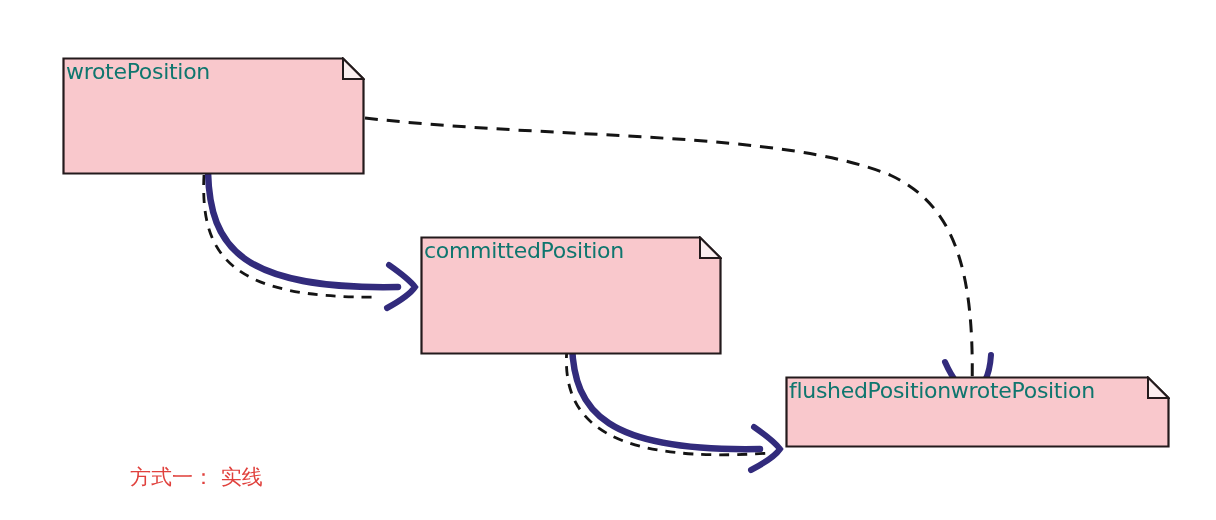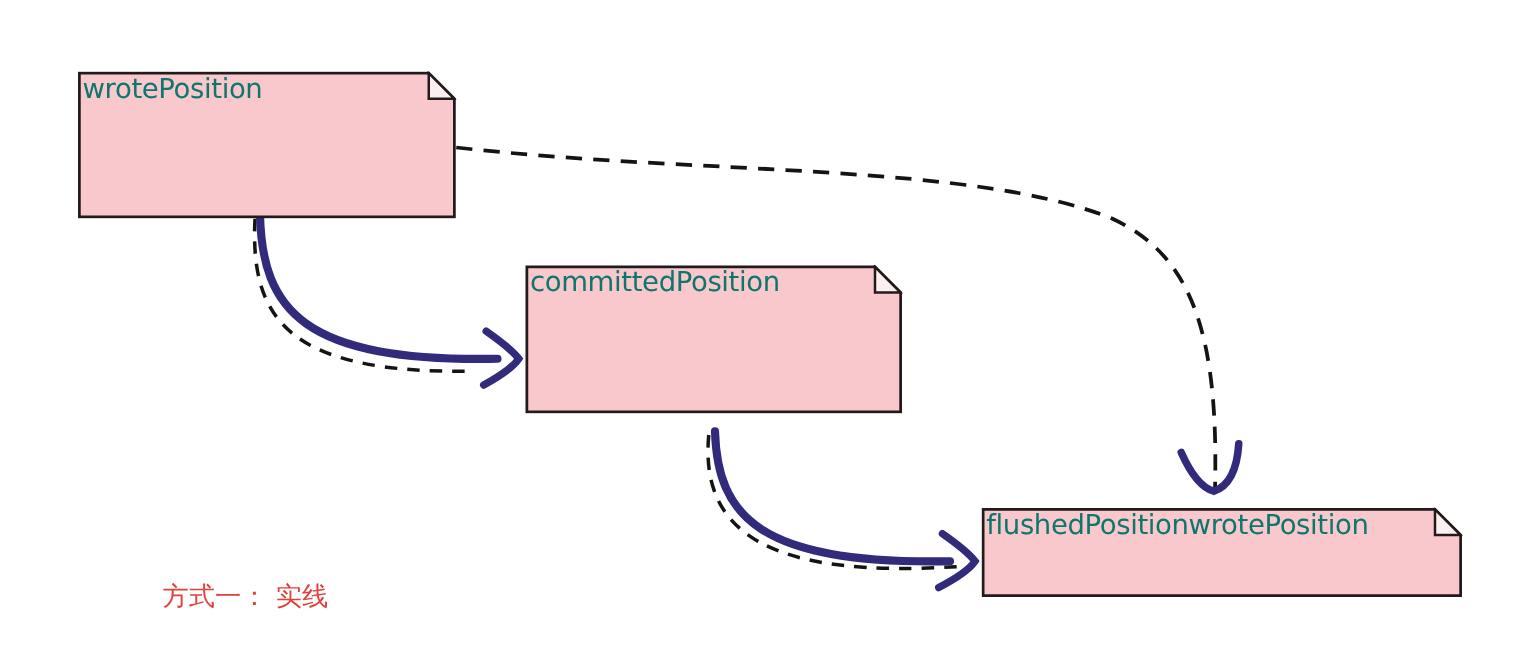--- a/index.html
+++ b/index.html
@@ -110,29 +110,29 @@
   </svg>
 
   <div class="note" style="left:62px; top:57px; width:303px; height:118px;">
     <svg width="303" height="118" viewBox="0 0 303 118">
       <path class="note-body" d="M 1.5 1.5 H 281 L 301.5 22 V 116.5 H 1.5 Z"></path>
       <path class="note-fold-path" d="M 281 1.5 L 301.5 22 H 281 Z"></path>
     </svg>
     <div class="note-label">wrotePosition</div>
   </div>
 
-  <div class="note" style="left:420px; top:212px; width:302px; height:119px;">
+  <div class="note" style="left:420px; top:236px; width:302px; height:119px;">
     <svg width="302" height="119" viewBox="0 0 302 119">
       <path class="note-body" d="M 1.5 1.5 H 280 L 300.5 22 V 117.5 H 1.5 Z"></path>
       <path class="note-fold-path" d="M 280 1.5 L 300.5 22 H 280 Z"></path>
     </svg>
     <div class="note-label">committedPosition</div>
   </div>
 
-  <div class="note" style="left:785px; top:406px; width:328px; height:72px;border-radius:26px;">
+  <div class="note" style="left:785px; top:376px; width:328px; height:72px;border-radius:26px;">
     <svg width="385" height="72" viewBox="0 0 385 72">
       <path class="note-body" d="M 1.5 1.5 H 363 L 383.5 22 V 70.5 H 1.5 Z"></path>
       <path class="note-fold-path" d="M 363 1.5 L 383.5 22 H 363 Z"></path>
     </svg>
     <div class="note-label">flushedPositionwrotePosition</div>
   </div>
 
   <div class="legend">
     <div>方式一： 实线</div>
     

